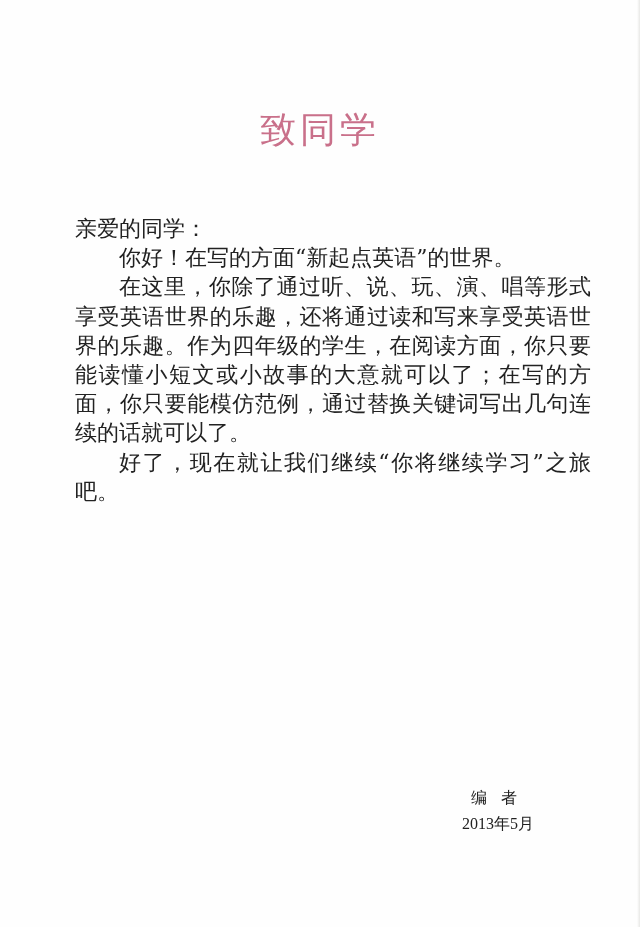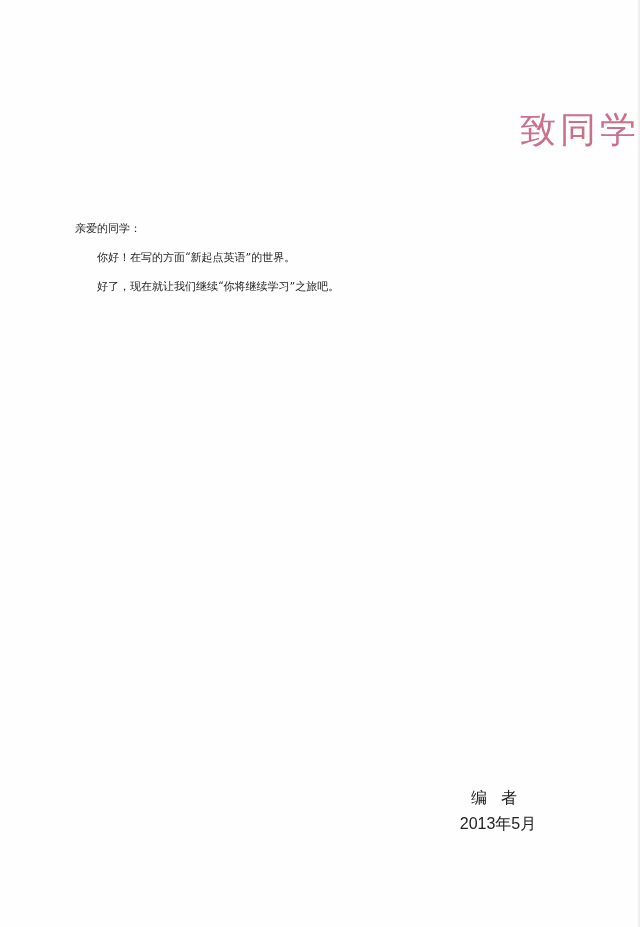--- a/index.html
+++ b/index.html
@@ -13,33 +13,33 @@
       position: relative;
       overflow: hidden;
       font-family: "DejaVu Serif", "Liberation Serif", serif;
       color: #222;
     }
     .title {
       position: absolute;
       top: 82px;
       left: 0;
       width: 640px;
-      text-align: right;
+      text-align: center;
       font-size: 36px;
       letter-spacing: 4px;
       color: #c9708a;
       font-family: "DejaVu Sans", sans-serif;
       font-weight: normal;
     }
     .body-text {
       position: absolute;
       top: 214px;
       left: 75px;
       width: 516px;
-      font-size: 11px;
+      font-size: 22px;
       line-height: 29.2px;
       text-align: justify;
       text-justify: inter-character;
     }
     .greeting {
       margin: 0;
     }
     .para {
       margin: 0;
       text-indent: 2em;
@@ -52,40 +52,41 @@
       text-align: center;
       font-size: 16px;
       line-height: 26px;
     }
     .sig-author {
       letter-spacing: 14px;
       padding-left: 6px;
       text-align: center;
     }
     .sig-date {
-      font-family: Liberation Sans, sans-serif;
+      font-family: Liberation Serif, serif;
       font-size: 16px;
     }
     .edge-shadow {
       position: absolute;
       top: 0;
       right: 0;
       width: 3px;
       height: 927px;
       background: linear-gradient(to right, #fefefe, #e8e8e6);
     }
   </style>
 </head>
 <body>
 
 <h1 class="title">致同学</h1>
 
 <div class="body-text">
   <p class="greeting">亲爱的同学：</p>
   <p class="para">你好！在写的方面“新起点英语”的世界。</p>
+  <p class="para">在这里，你除了通过听、说、玩、演、唱等形式享受英语世界的乐趣，还将通过读和写来享受英语世界的乐趣。作为四年级的学生，在阅读方面，你只要能读懂小短文或小故事的大意就可以了；在写的方面，你只要能模仿范例，通过替换关键词写出几句连续的话就可以了。</p>
   <p class="para">好了，现在就让我们继续“你将继续学习”之旅吧。</p>
 </div>
 
 <div class="signature">
   <div class="sig-author">编者</div>
   <div class="sig-date">2013年5月</div>
 </div>
 
 <div class="edge-shadow"></div>
 

